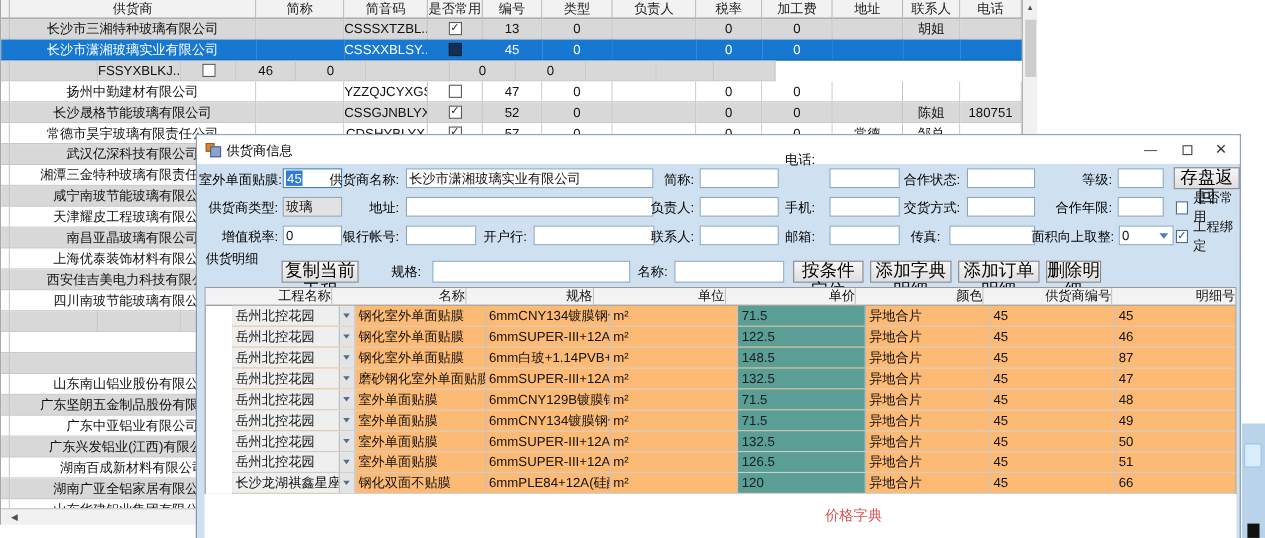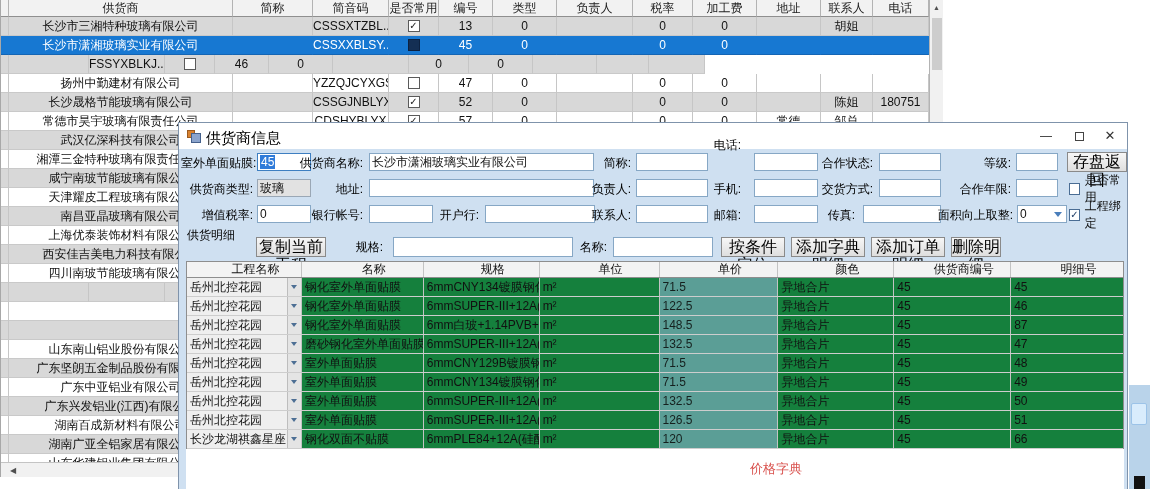--- a/index.html
+++ b/index.html
@@ -29,21 +29,21 @@
   .vscroll { position: absolute; left: 928px; top: 0; width: 14px; height: 462px; background: #f1f1f1; border-left: 1px solid #b3b3b3; }
   .vscroll .arrow { display: block; width: 100%; height: 16px; text-align: center; font-size: 7px; line-height: 16px; color: #505050; }
   .vthumb { position: absolute; left: 2px; top: 18px; width: 10px; height: 52px; background: #cdcdcd; }
   .hscroll { position: absolute; left: 0; top: 462px; width: 942px; height: 15px; background: #f1f1f1; border-top: 1px solid #c4c4c4; }
   .hscroll .arrow { position: absolute; left: 9px; top: 0; font-size: 8px; line-height: 15px; color: #505050; }
 
   
   .dialog { position: absolute; left: 178px; top: 122px; width: 950px; height: 370px; background: #cfe0f1;
             border: 1px solid #7f93ab; border-bottom: none; z-index: 10; }
   .titlebar { position: absolute; left: 0; top: 0; width: 100%; height: 26px; background: #ffffff; }
-  .title-text { position: absolute; left: 27px; top: 6px; font-size: 15px; color: #000; }
+  .title-text { position: absolute; left: 27px; top: 6px; font-size: 12px; color: #000; }
   .form-icon { position: absolute; left: 8px; top: 7px; width: 14px; height: 13px; }
   .fi-a { position: absolute; left: 0; top: 0; width: 8px; height: 8px; background: #d9822f; border: 1px solid #9c5a1e; }
   .fi-b { position: absolute; left: 4px; top: 3px; width: 10px; height: 10px; background: #8aa3cc; border: 1px solid #44608c; }
   .winbtn { position: absolute; top: 0; width: 34px; height: 26px; text-align: center; line-height: 26px; color: #333; font-size: 12px; }
   .winbtn.min { right: 64px; } .winbtn.max { right: 31px; } .winbtn.cls { right: 0; font-size: 13px; }
   .maxbox { display: inline-block; width: 9px; height: 9px; border: 1px solid #444; vertical-align: middle; }
 
   .lbl { position: absolute; height: 18px; line-height: 18px; text-align: right; font-size: 12px; color: #000; white-space: nowrap; }
   .tb  { position: absolute; height: 18px; background: #fff; border: 1px solid #86a7c5; line-height: 16px; font-size: 12px;
          padding: 0 2px; overflow: hidden; white-space: nowrap; }
@@ -56,22 +56,22 @@
   .dcb { display: flex; align-items: center; justify-content: center; width: 12px; height: 12px; background: #fff;
          border: 1px solid #4a6d94; font-size: 10px; line-height: 10px; color: #1f3d66; }
   .dd { position: absolute; height: 18px; background: #fff; border: 1px solid #86a7c5; line-height: 16px; font-size: 12px; padding: 0 2px; }
   .dd-btn { position: absolute; right: 1px; top: 1px; width: 14px; height: 14px; display: flex; align-items: center; justify-content: center; }
   .tri { width: 0; height: 0; border-left: 4px solid transparent; border-right: 4px solid transparent; border-top: 5px solid #4a7ebb; }
   .section-label { position: absolute; font-size: 12px; color: #000; }
 
   
   .dtable { position: absolute; left: 7px; top: 138px; width: 938px; background: #fff; border: 1px solid #8e8e8e; }
   .dheader { display: flex; height: 16px; background: #f3f3f3; border-bottom: 1px solid #8e8e8e; }
-  .dhcell { height: 15px; line-height: 15px; text-align: center; font-size: 12px; border-right: 1px solid #c3c3c3; overflow: hidden; white-space: nowrap; padding-left: 23px; }
-  .drow { display: flex; height: 19px; border-bottom: 1px solid #cdcdcd; background: #15803d; }
+  .dhcell { height: 15px; line-height: 15px; text-align: right; font-size: 12px; border-right: 1px solid #c3c3c3; overflow: hidden; white-space: nowrap; padding-left: 23px; }
+  .drow { display: flex; height: 19px; border-bottom: 1px solid #cdcdcd; background: #fdba74; margin-left: 24px; }
   .dcell { height: 18px; line-height: 18px; font-size: 12px; padding: 0 3px; border-right: 1px solid #c3c3c3;
            overflow: hidden; white-space: nowrap; text-align: left; }
   .dc0 { width: 115px; } .dc1 { width: 122px; } .dc2 { width: 116px; } .dc3 { width: 120px; }
   .dc4 { width: 119px; } .dc5 { width: 116px; } .dc6 { width: 117px; } .dc7 { width: 112px; border-right: none; }
   .dcell.combo { display: flex; padding: 0; background: #efefef; }
   .combo-text { flex: 1; padding: 0 3px; overflow: hidden; white-space: nowrap; }
   .combo-btn { width: 14px; display: flex; align-items: center; justify-content: center; background: #e4e4e4; border-left: 1px solid #bdbdbd; }
   .combo-btn .tri { border-top-color: #4d6f94; border-left-width: 3px; border-right-width: 3px; border-top-width: 4px; }
   .dcell.price { background: #5b9e96; color: #15201e; }
   .dfooter { position: absolute; left: 7px; top: 326px; width: 938px; height: 44px; background: #fff; }

